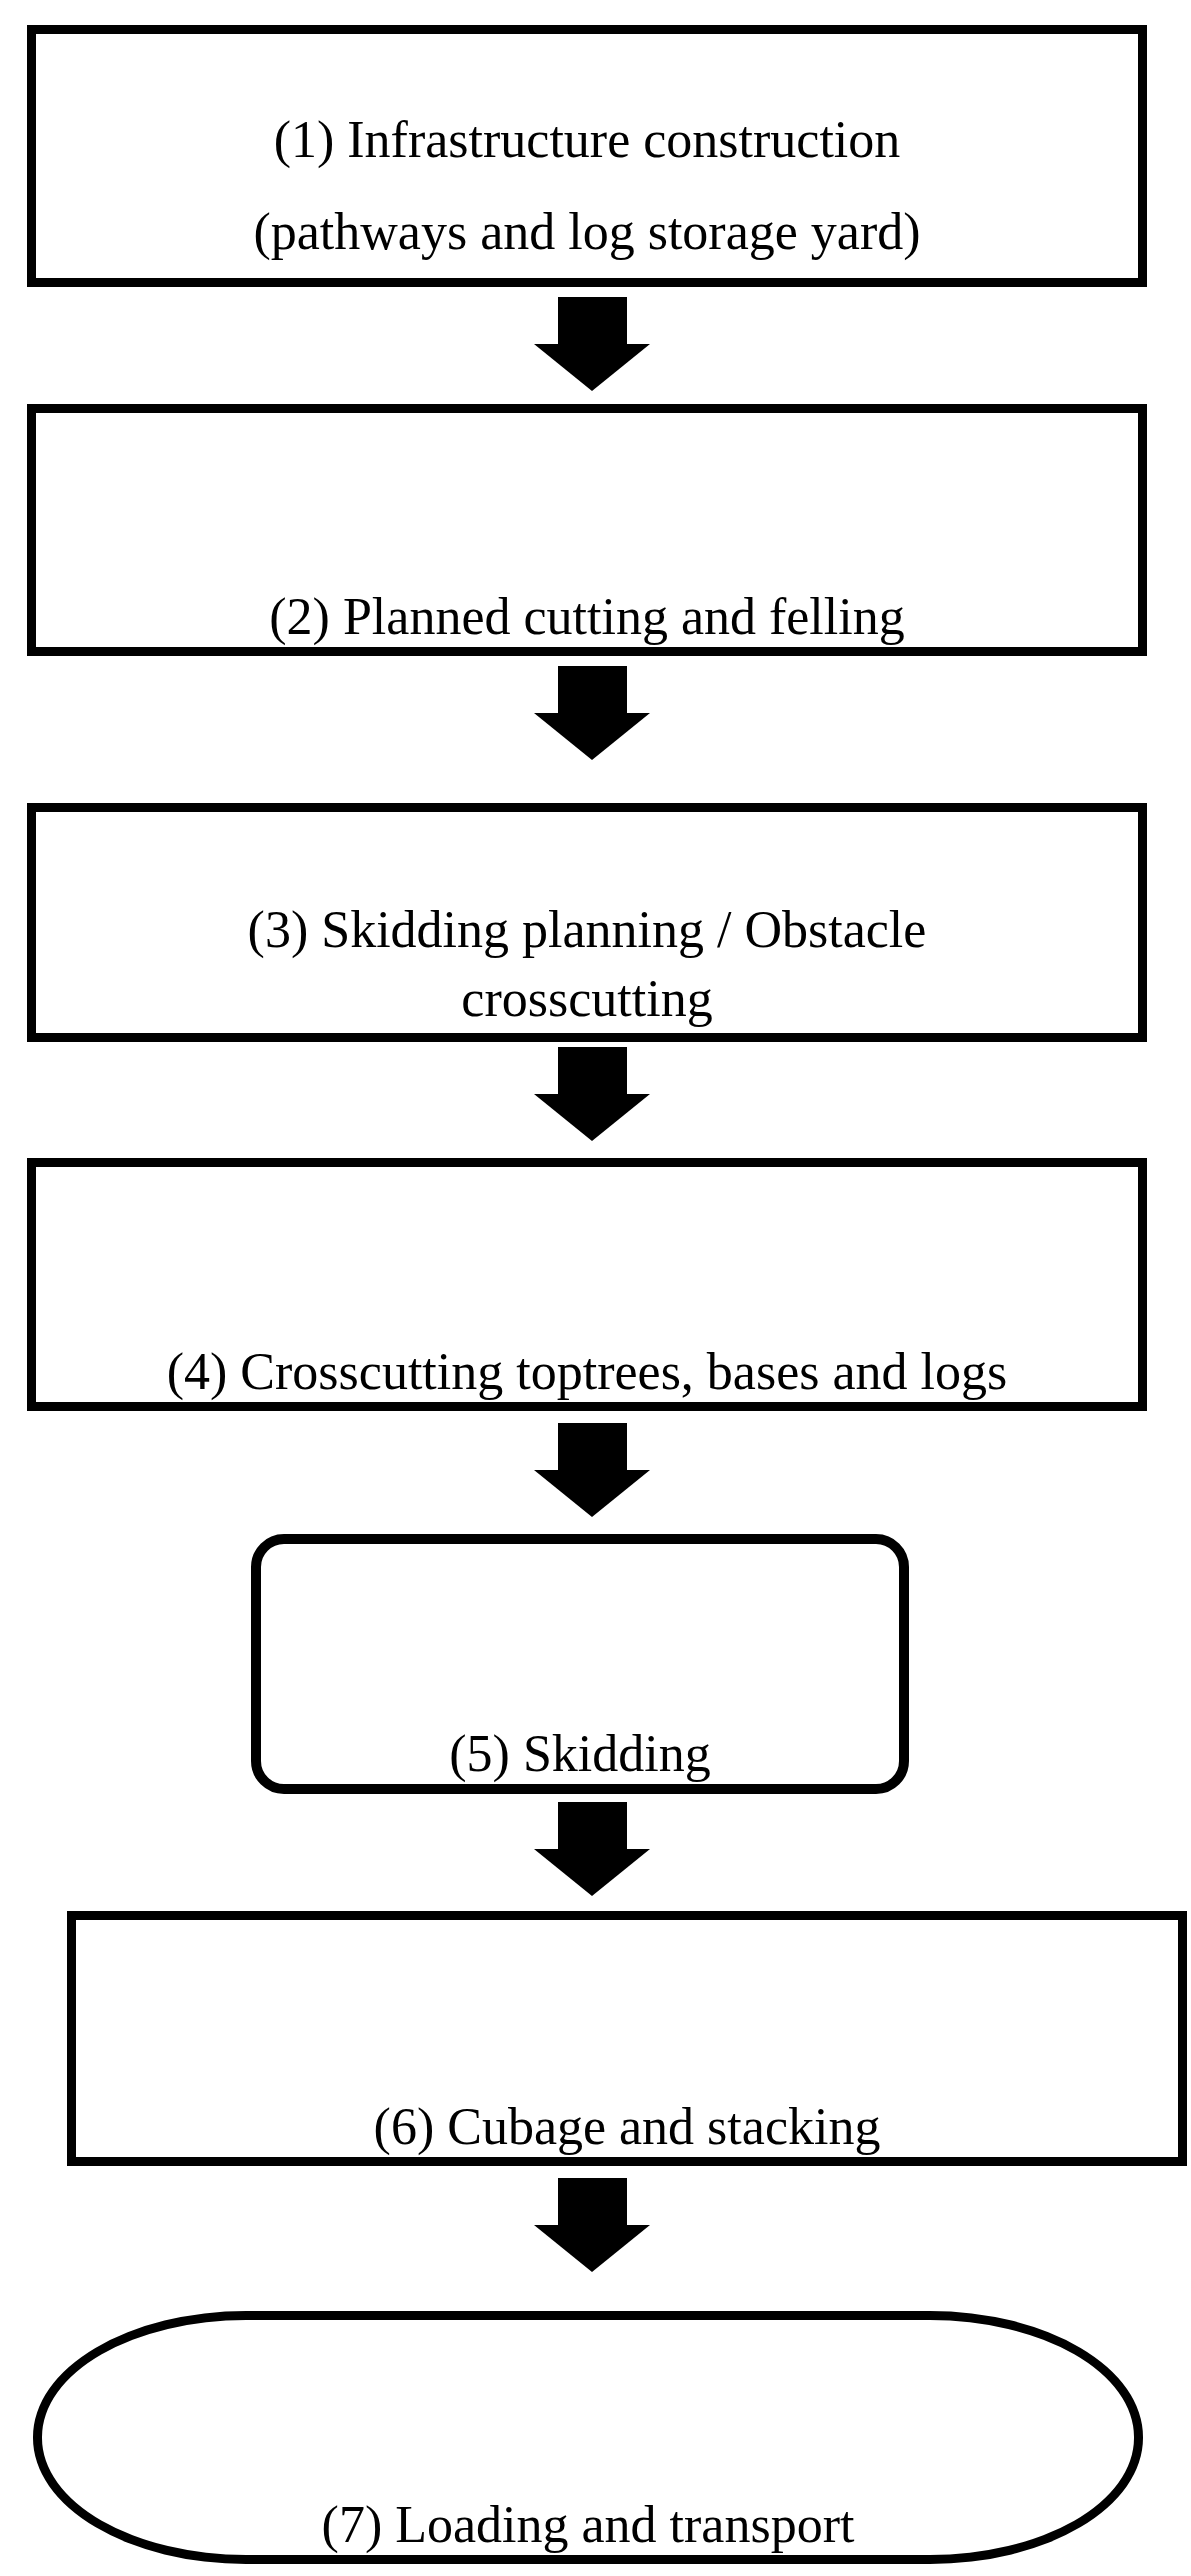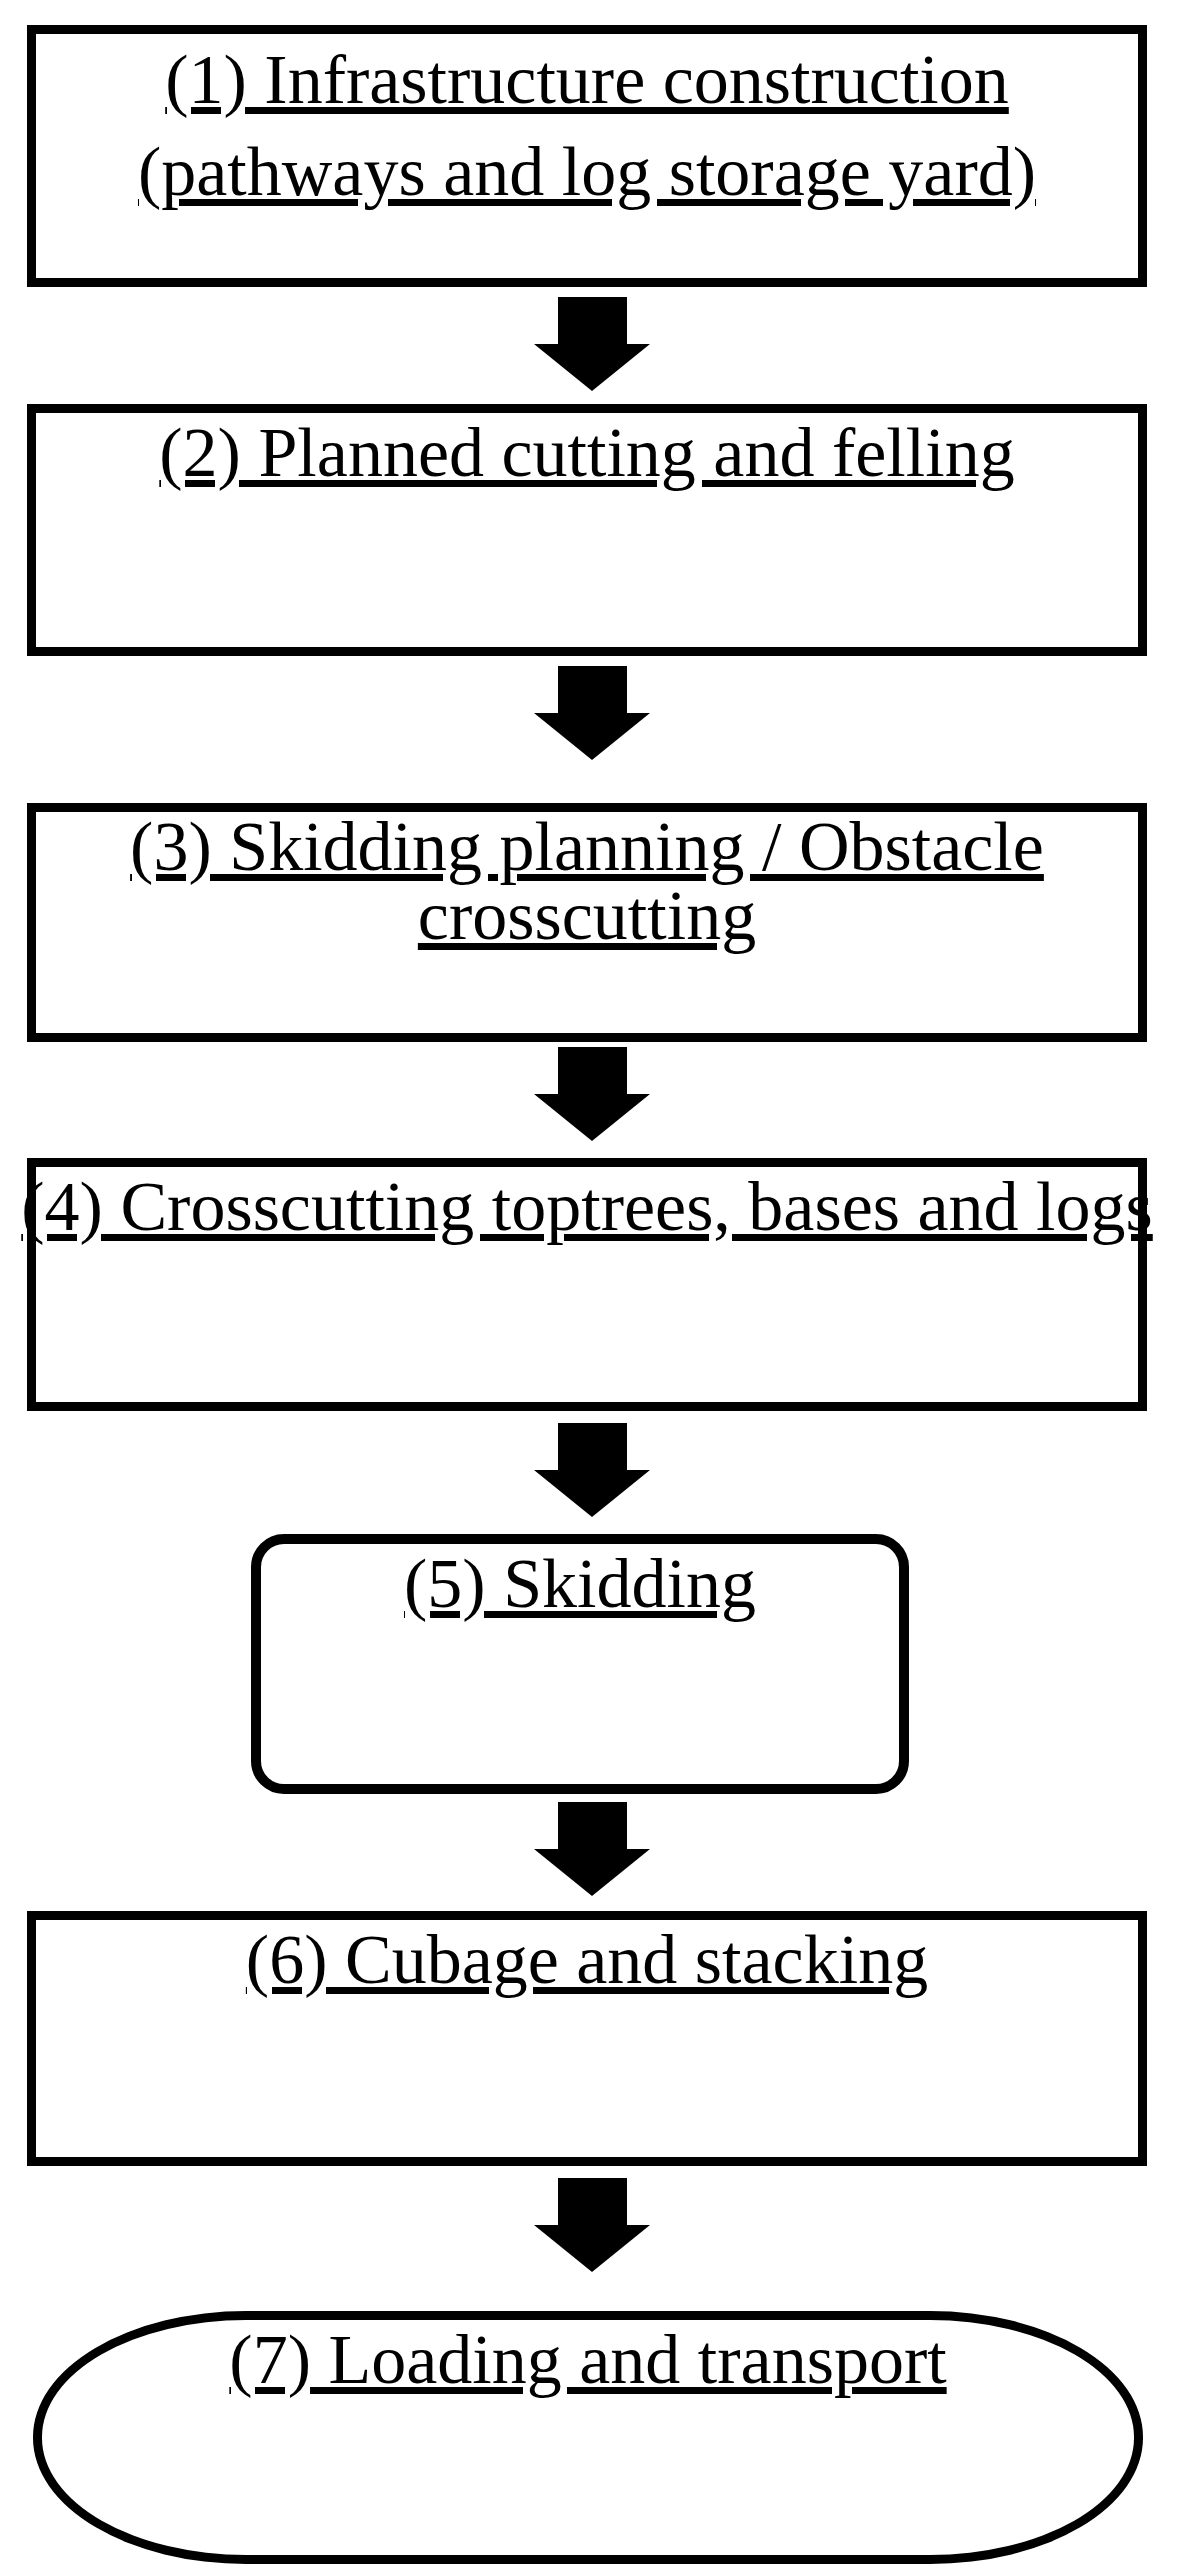--- a/index.html
+++ b/index.html
@@ -16,25 +16,24 @@
     color: #000000;
   }
   .node {
     position: absolute;
     box-sizing: border-box;
     background: #ffffff;
     border: 9.2px solid #000000;
     display: flex;
     flex-direction: column;
     align-items: center;
-    justify-content: flex-start;
+    justify-content: flex-end;
     text-align: center;
-    font-size: 70px;
+    font-size: 52px;
     line-height: 1.15;
-    text-decoration: underline;
   }
   .node .line {
     display: block;
     white-space: nowrap;
   }
   .rect-wide {
     left: 27px;
     width: 1120px;
   }
   .lh-wide .line { line-height: 92px; }
@@ -118,21 +117,21 @@
 
   <div class="node rounded" style="top:1534px; height:260px;">
     <span class="line">(5) Skidding</span>
   </div>
 
   <div class="arrow" style="top:1802px;">
     <div class="shaft"></div>
     <div class="head"></div>
   </div>
 
-  <div class="node rect-wide" style="top:1911px; height:255px;">
+  <div class="node rect-wide" style="top:1911px; height:255px;margin-left:40px;">
     <span class="line">(6) Cubage and stacking</span>
   </div>
 
   <div class="arrow" style="top:2178px;">
     <div class="shaft"></div>
     <div class="head"></div>
   </div>
 
   <div class="node stadium" style="top:2288px; height:253px;">
     <span class="line">(7) Loading and transport</span>

